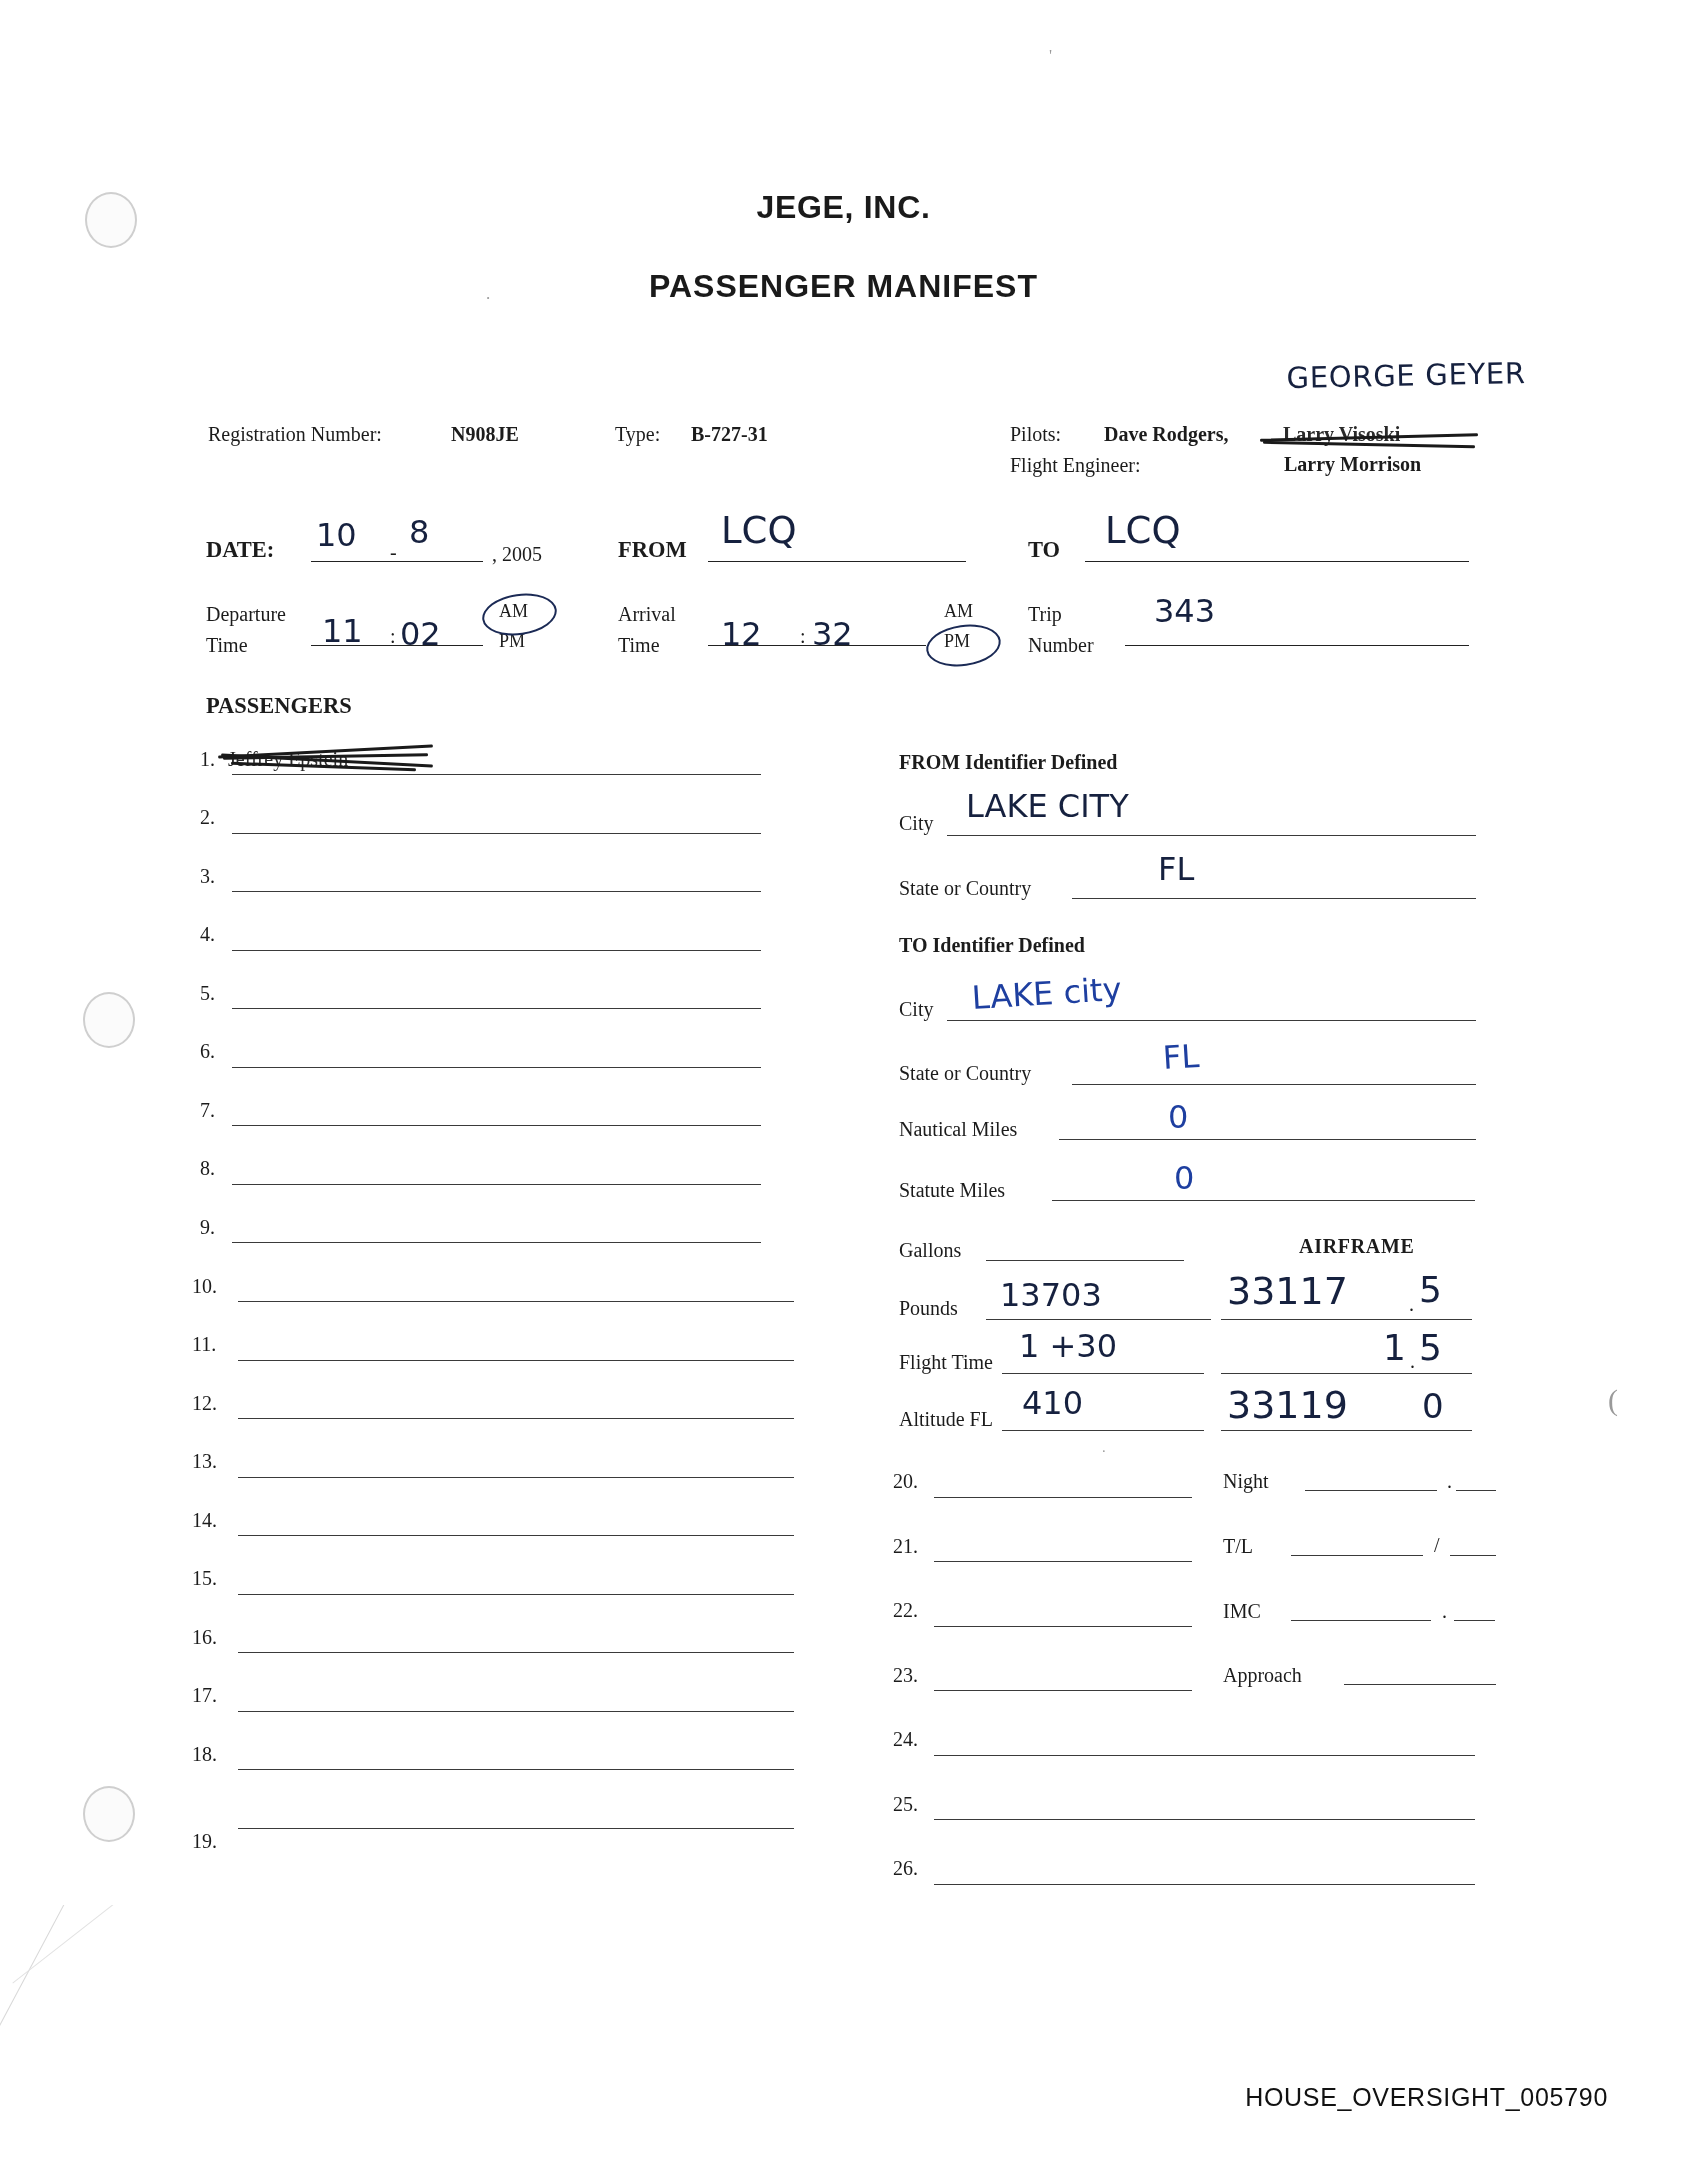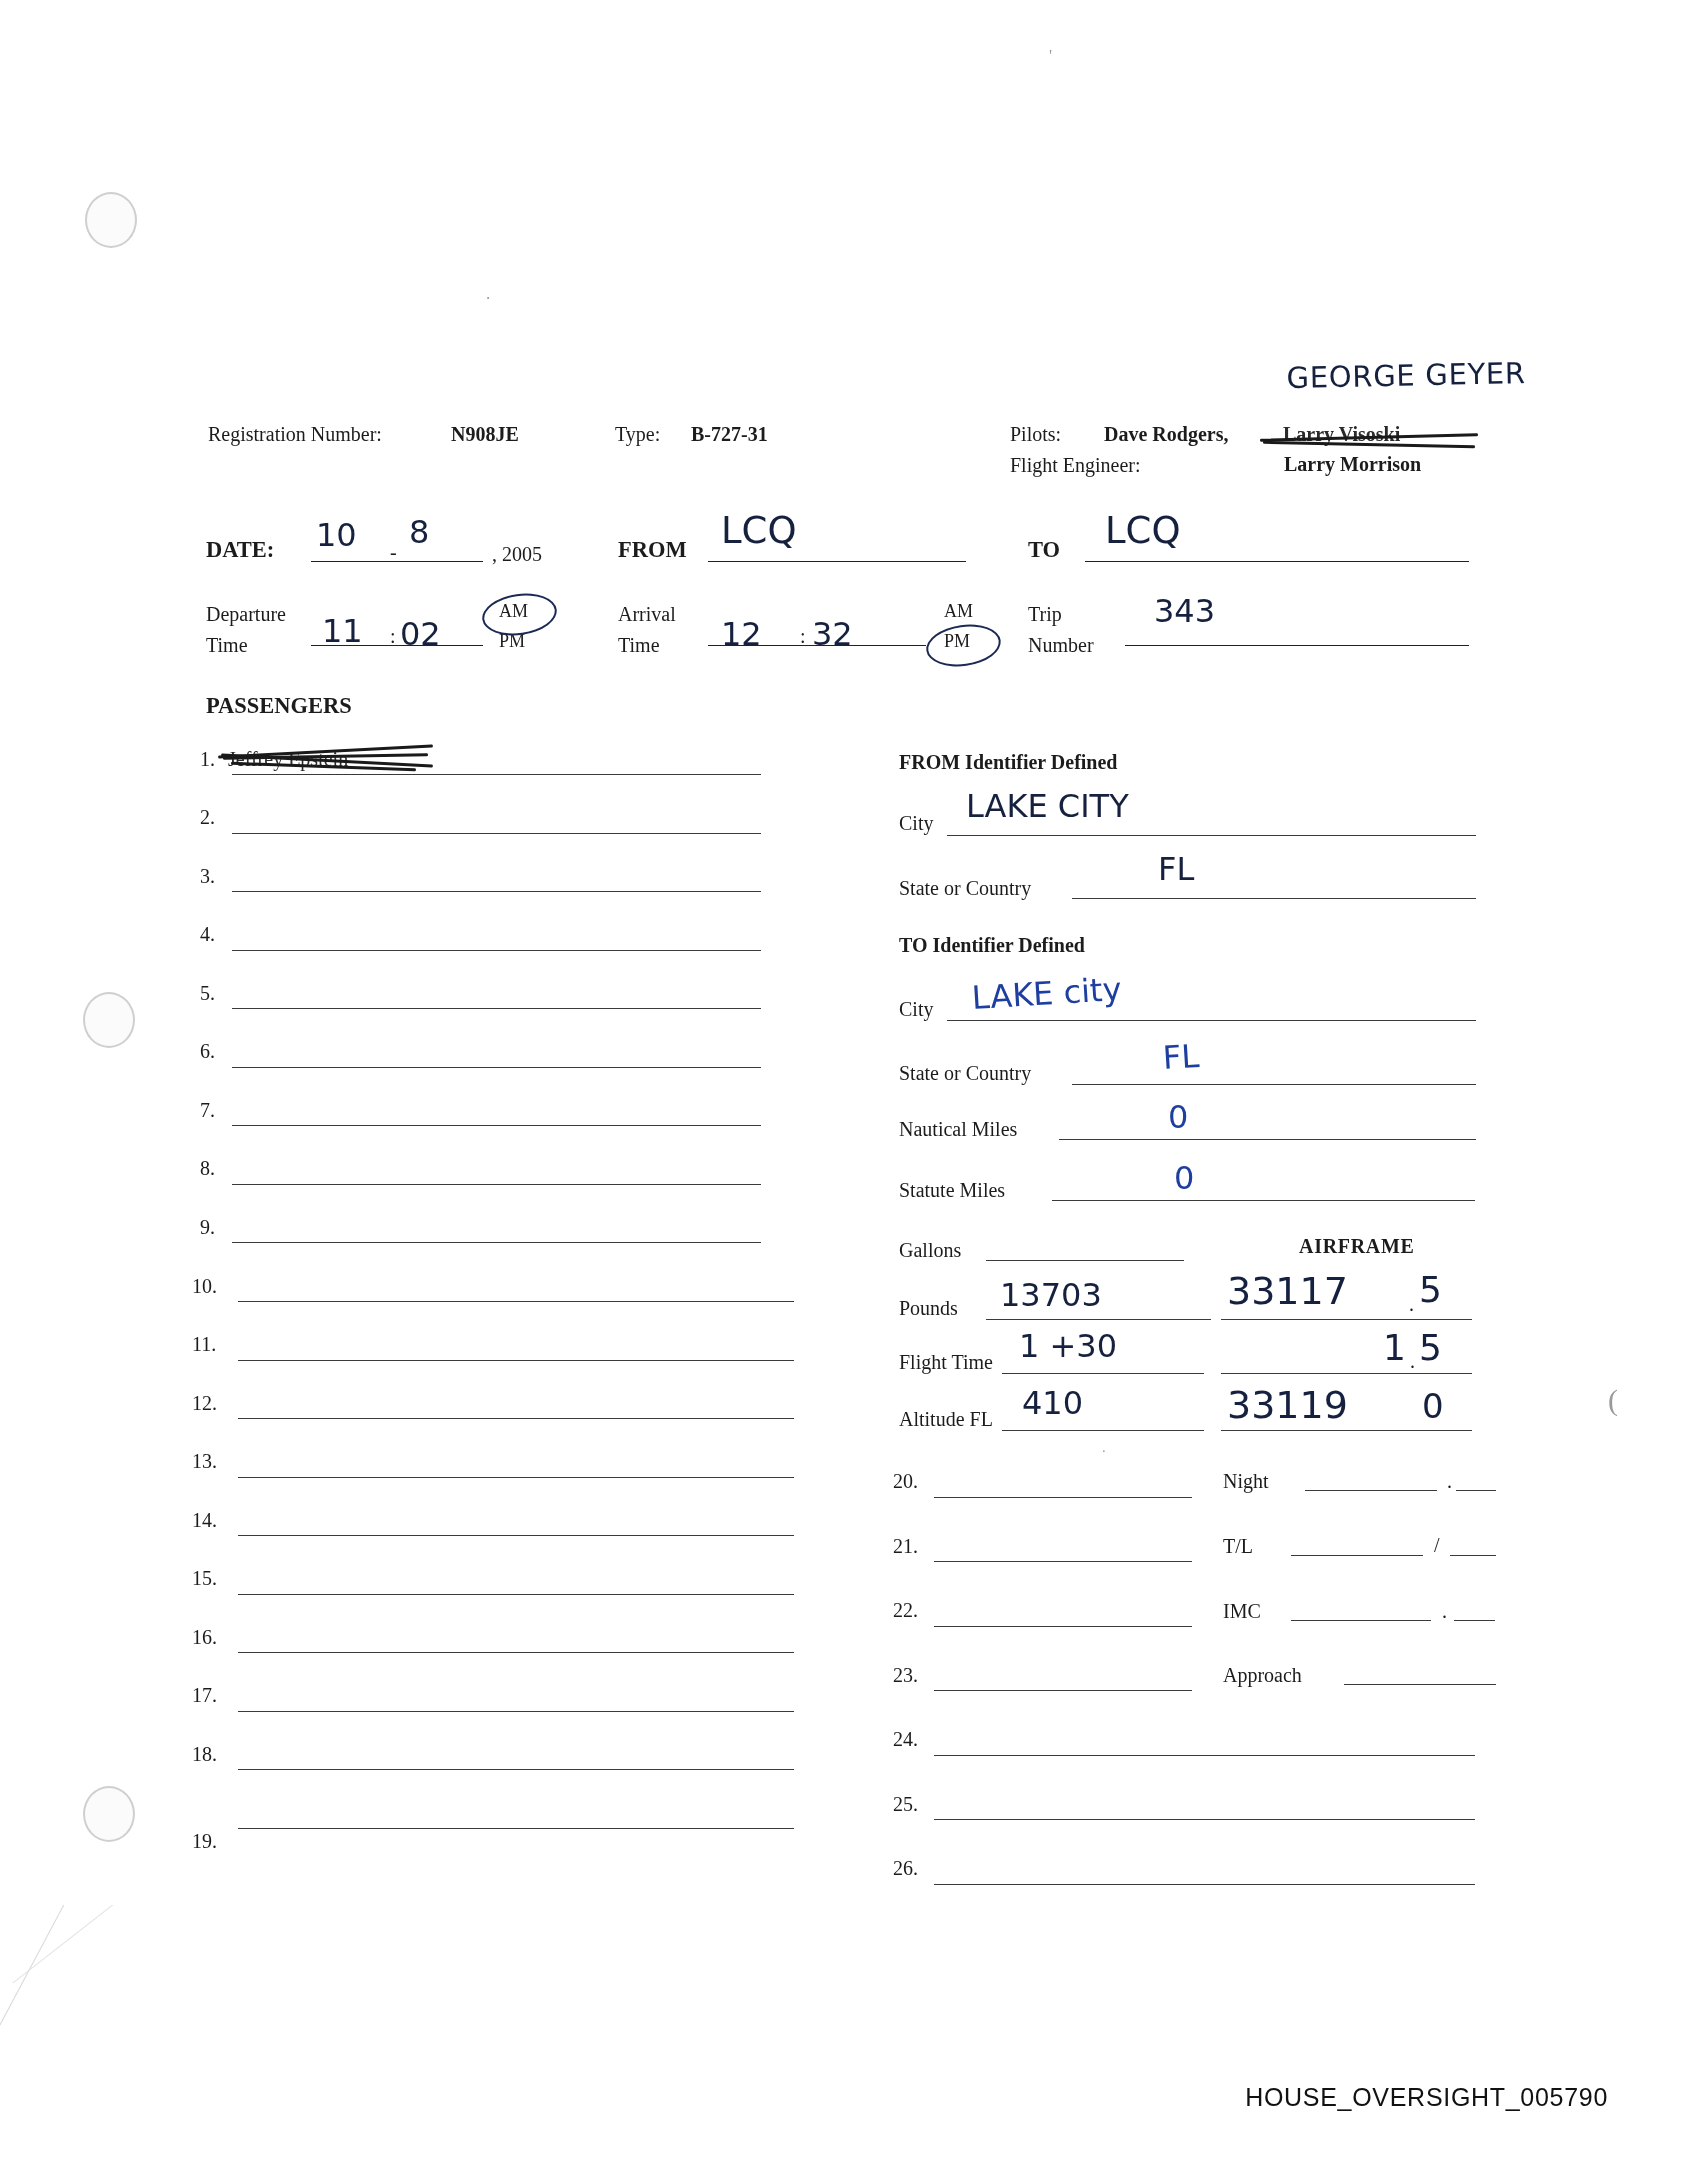--- a/index.html
+++ b/index.html
@@ -156,20 +156,22 @@
 <div class="page">
 
   <div class="punch" style="left:85px; top:192px; width:48px; height:52px;"></div>
   <div class="punch" style="left:83px; top:992px; width:48px; height:52px;"></div>
   <div class="punch" style="left:83px; top:1786px; width:48px; height:52px;"></div>
   <div class="corner-fold"></div>
   <div class="tick" style="left:1049px; top:46px;">'</div>
   <div class="tick" style="left:486px; top:284px;">.</div>
   <div class="tick" style="left:1608px; top:1383px; font-size:30px;">(</div>
 
+  <div class="title t1">JEGE, INC.</div>
+  <div class="title t2">PASSENGER MANIFEST</div>
 
   <div class="lbl" style="left:202px; top:423px;">Registration Number:</div>
   <div class="lbl b" style="left:445px; top:423px;">N908JE</div>
 
   <div class="lbl" style="left:609px; top:423px;">Type:</div>
   <div class="lbl b" style="left:685px; top:423px;">B-727-31</div>
 
   <div class="lbl" style="left:1004px; top:423px;">Pilots:</div>
   <div class="lbl b" style="left:1098px; top:423px;">Dave Rodgers,</div>
   <div class="lbl b" style="left:1277px; top:423px; color:#2a2a2a;">Larry Visoski</div>

